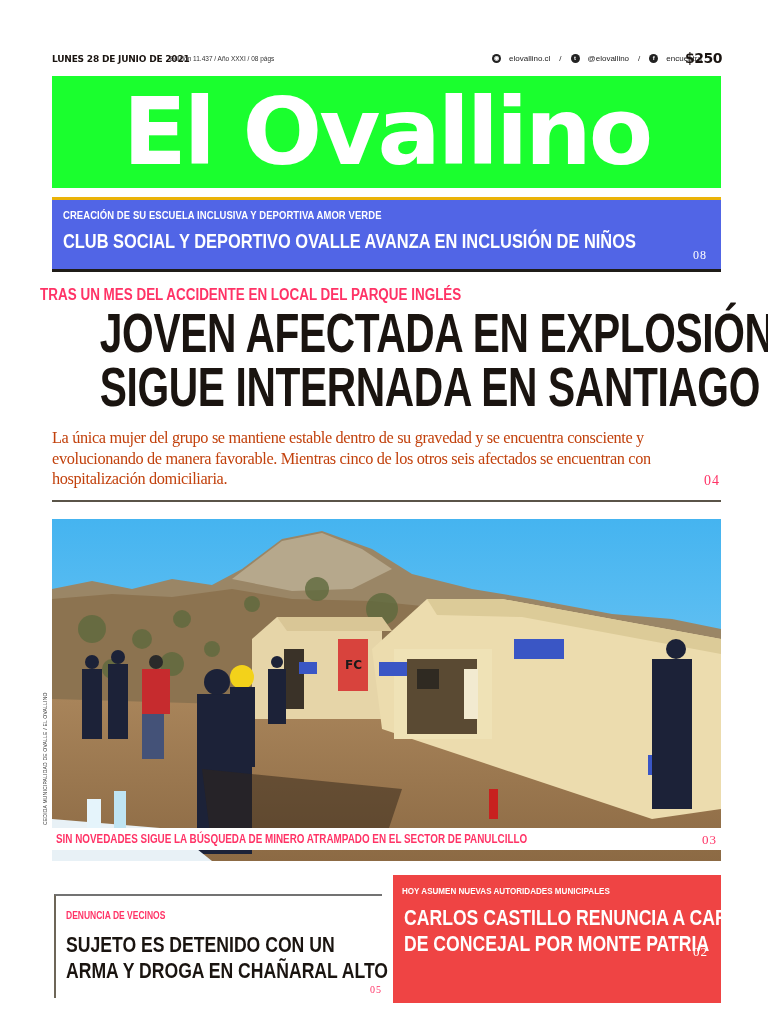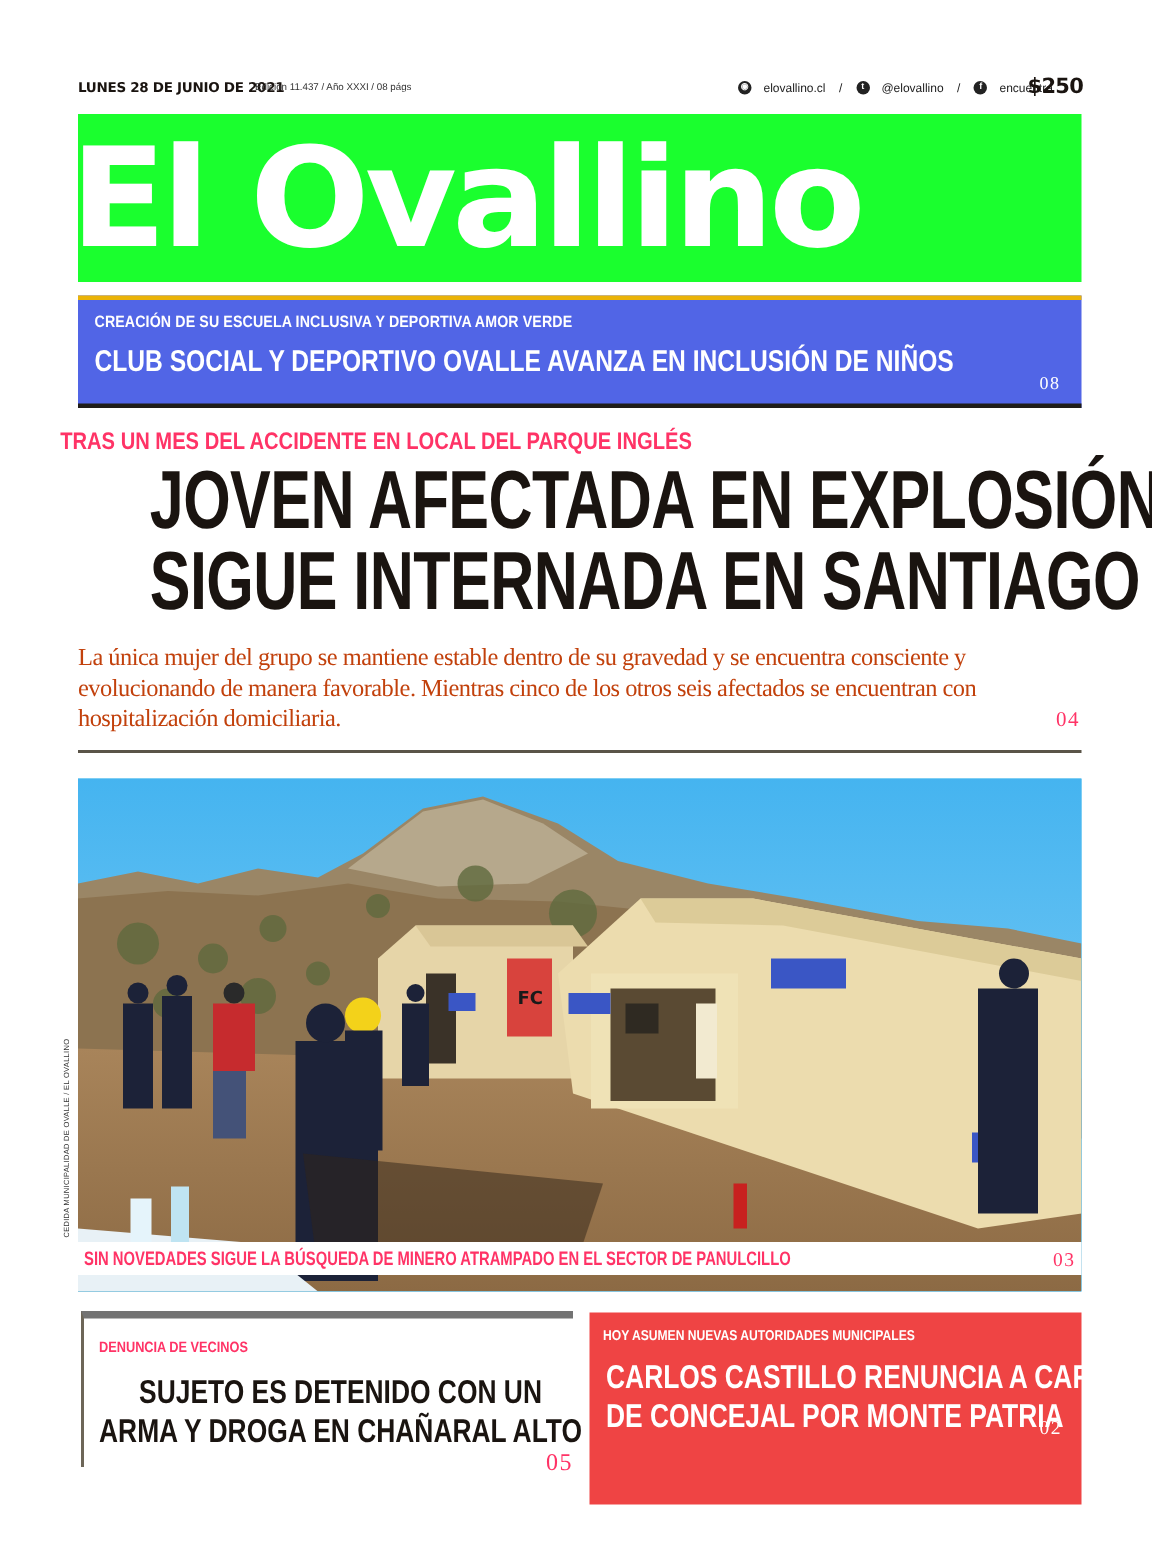--- a/index.html
+++ b/index.html
@@ -7,21 +7,21 @@
   body { position: relative; font-family: "Liberation Sans", sans-serif; color: #1a1410; }
 
   .topbar { position: absolute; left: 52px; top: 50px; width: 670px; height: 18px; }
   .topbar .date { position: absolute; left: 0; top: 4px; font-family: "DejaVu Sans", sans-serif; font-weight: bold; font-size: 9px; letter-spacing: -0.2px; color: #1a1410; }
   .topbar .edition { position: absolute; left: 118px; top: 5px; font-size: 6.5px; color: #333; }
   .topbar .social { position: absolute; left: 440px; top: 4px; font-size: 8px; color: #222; display: flex; align-items: flex-end; gap: 8px; white-space: nowrap; }
   .topbar .social .ico { display: inline-block; width: 9px; height: 9px; border-radius: 50%; background: #222; color: #fff; font-size: 6px; line-height: 9px; text-align: center; font-weight: bold; }
   .topbar .social .sep { margin: 0 1px; }
   .topbar .price { position: absolute; right: 0; top: 0; font-family: "DejaVu Sans", sans-serif; font-weight: bold; font-size: 14px; color: #1a1410; letter-spacing: -0.5px; }
 
-  .masthead { position: absolute; left: 52px; top: 76px; width: 669px; height: 112px; background: #1aff2e; display: flex; align-items: center; }
+  .masthead { position: absolute; left: 52px; top: 76px; width: 669px; height: 112px; background: #1aff2e; display: flex; align-items: center; justify-content: center; }
   .masthead .logo { font-family: "DejaVu Sans", sans-serif; font-weight: bold; font-size: 92px; color: #ffffff; letter-spacing: -3px; line-height: 1; transform: scaleX(1.02); margin-top: 2px; }
 
   .banner { position: absolute; left: 52px; top: 197px; width: 669px; height: 75px; background: #5165e6; border-top: 3px solid #eab308; border-bottom: 3px solid #1f1c18; }
   .banner .kicker { position: absolute; left: 11px; top: 9px; font-family: "Liberation Sans", sans-serif; font-weight: bold; font-size: 11px; color: #ffffff; letter-spacing: 0.1px; transform: scaleX(0.86); transform-origin: left; white-space: nowrap; }
   .banner .title { position: absolute; left: 11px; top: 30px; font-family: "Liberation Sans", sans-serif; font-weight: bold; font-size: 20px; color: #ffffff; transform: scaleX(0.82); transform-origin: left; white-space: nowrap; }
   .banner .page { position: absolute; right: 14px; bottom: 6px; font-family: "Liberation Serif", serif; font-size: 12px; color: #ffffff; letter-spacing: 1px; }
 
   .main-kicker { position: absolute; left: 0; width: 768px; top: 286px; text-align: left; }
   .main-kicker span { display: inline-block; font-family: "Liberation Sans", sans-serif; font-weight: bold; font-size: 16px; color: #ff3366; transform: scaleX(0.84); white-space: nowrap; }
 
@@ -34,24 +34,24 @@
 
   .photo { position: absolute; left: 52px; top: 519px; width: 669px; height: 342px; overflow: hidden; background: #0ea5e9; }
   .photo svg { position: absolute; left: 0; top: 0; }
   .photo-credit { position: absolute; left: 42px; top: 690px; width: 10px; height: 135px; }
   .photo-credit span { position: absolute; left: 0; top: 135px; transform: rotate(-90deg); transform-origin: left top; font-size: 5px; color: #333; white-space: nowrap; letter-spacing: 0.2px; }
 
   .caption { position: absolute; left: 52px; top: 828px; width: 669px; height: 22px; background: #ffffff; }
   .caption .text { position: absolute; left: 4px; top: 3px; font-family: "Liberation Sans", sans-serif; font-weight: bold; font-size: 13px; color: #ff3366; transform: scaleX(0.76); transform-origin: left; white-space: nowrap; }
   .caption .page { position: absolute; right: 4px; top: 4px; font-family: "Liberation Serif", serif; font-size: 13px; color: #ff3366; letter-spacing: 1px; margin-left: 48px; }
 
-  .box-left { position: absolute; left: 54px; top: 874px; width: 328px; height: 104px; border-top: 5px solid #737373; border-left: 2px solid #6d6658; text-align: center; }
+  .box-left { position: absolute; left: 54px; top: 894px; width: 328px; height: 104px; border-top: 2px solid #737373; border-left: 2px solid #6d6658; }
   .box-left .kicker { position: absolute; left: 10px; top: 14px; font-family: "Liberation Sans", sans-serif; font-weight: bold; font-size: 10px; color: #ff3366; transform: scaleX(0.85); transform-origin: left; white-space: nowrap; }
   .box-left .title { position: absolute; left: 10px; top: 36px; font-family: "Liberation Sans", sans-serif; font-weight: bold; font-size: 22px; line-height: 26px; color: #1a1410; transform: scaleX(0.8); transform-origin: left; white-space: nowrap; }
-  .box-left .page { position: absolute; right: 0; top: 88px; font-family: "Liberation Serif", serif; font-size: 16px; color: #ff3366; letter-spacing: 1px; }
+  .box-left .page { position: absolute; right: 0; top: 88px; font-family: "Liberation Serif", serif; font-size: 10px; color: #ff3366; letter-spacing: 1px; }
 
   .box-right { position: absolute; left: 393px; top: 875px; width: 328px; height: 128px; background: #ef4444; }
   .box-right .kicker { position: absolute; left: 9px; top: 10px; font-family: "Liberation Sans", sans-serif; font-weight: bold; font-size: 9.5px; color: #ffffff; transform: scaleX(0.85); transform-origin: left; white-space: nowrap; }
   .box-right .title { position: absolute; left: 11px; top: 30px; font-family: "Liberation Sans", sans-serif; font-weight: bold; font-size: 22px; line-height: 26px; color: #ffffff; transform: scaleX(0.8); transform-origin: left; white-space: nowrap; }
   .box-right .page { position: absolute; right: 13px; top: 69px; font-family: "Liberation Serif", serif; font-size: 13px; color: #ffffff; letter-spacing: 1px; }
 </style>
 </head>
 <body>
 
 <div class="topbar">

